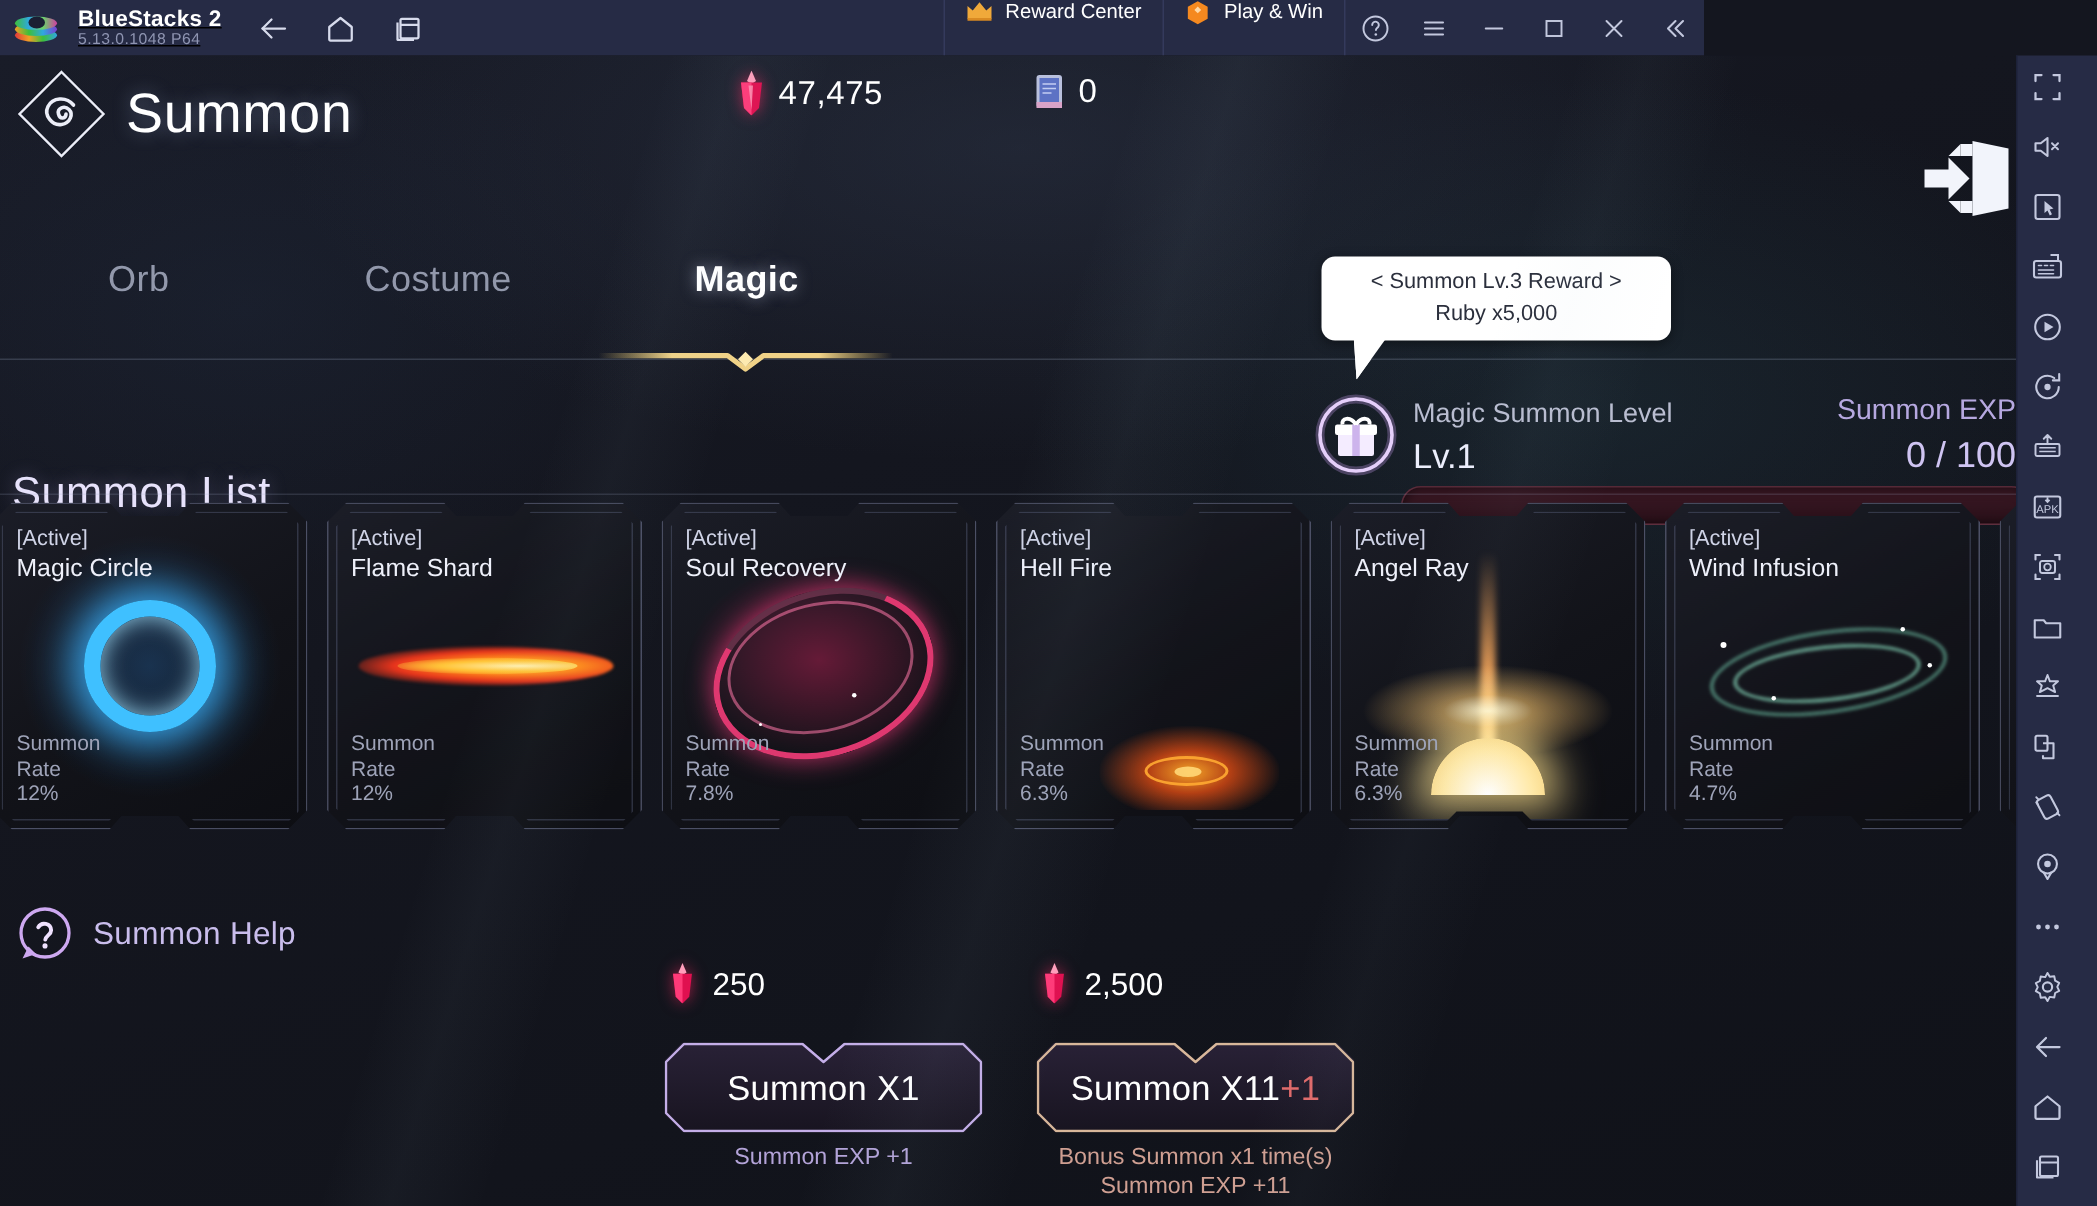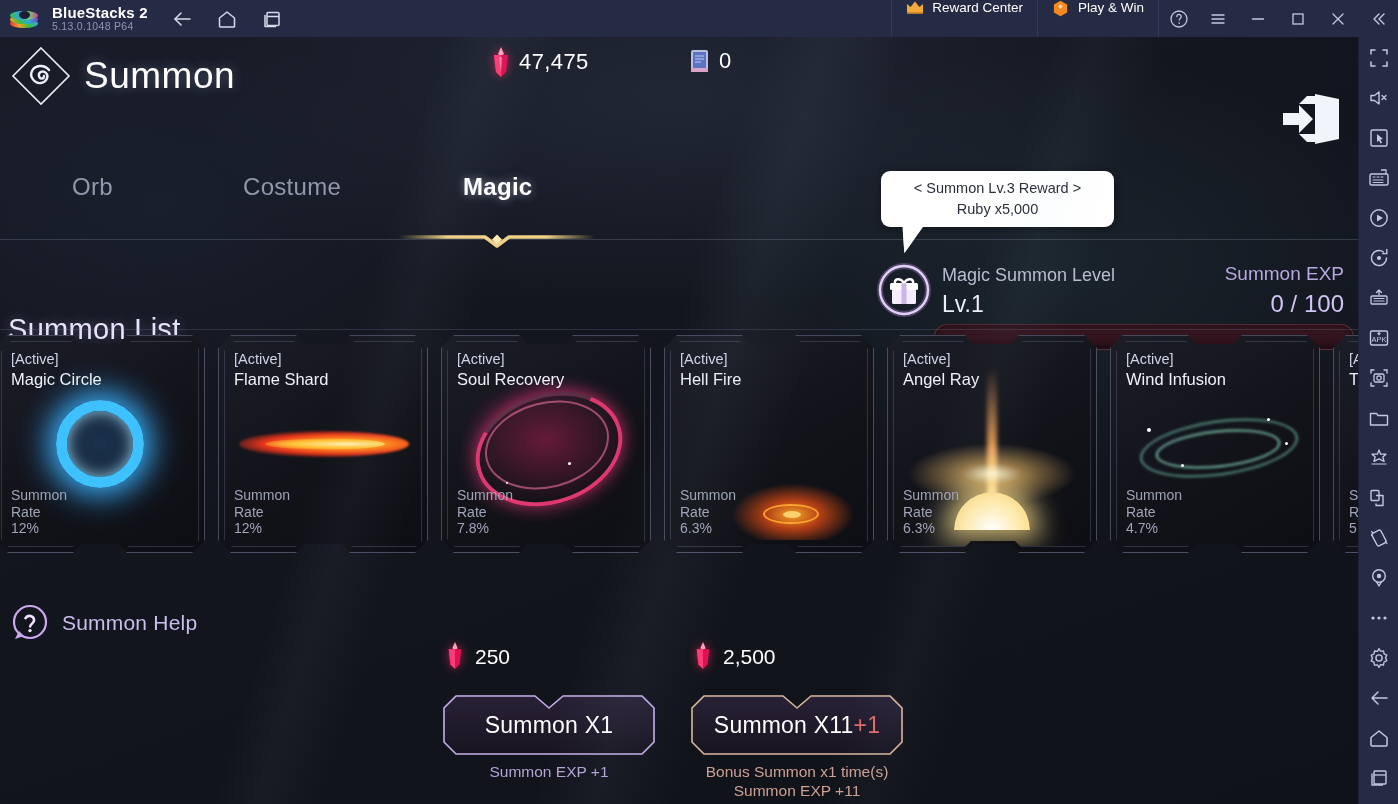--- a/index.html
+++ b/index.html
@@ -6,23 +6,23 @@
   html, body {
     width: 1398px; height: 804px;
     overflow: hidden;
     background: #14161f;
     font-family: "Liberation Sans", sans-serif;
   }
   #root { position: relative; width: 1398px; height: 804px; }
 
   
   .titlebar {
-    position: absolute; left: 0; top: 0; width: 1398px; height: 37px;
+    position: absolute; left: 0; top: 0; width: 1136px; height: 37px;
     background: #262b45;
-    display: flex; align-items: center;
+    display: flex; align-items: center; text-decoration: underline;
   }
   .bs-logo { width: 30px; height: 22px; margin-left: 10px; position: relative; }
   .bs-logo .layer { position: absolute; left: 0; width: 28px; height: 9px; border-radius: 50%; }
   .bs-logo .l1 { top: 11px; background: linear-gradient(90deg,#e23b3b,#f0a024,#3cbf3c,#2fa8e0); }
   .bs-logo .l2 { top: 7px; background: linear-gradient(90deg,#f0a024,#3cbf3c,#2fa8e0,#7a3fd0); }
   .bs-logo .l3 { top: 3px; background: linear-gradient(90deg,#3cbf3c,#2fa8e0,#6ad46a,#cf3fa0); }
   .bs-logo .core { position: absolute; left: 9px; top: 3px; width: 11px; height: 8px; border-radius: 50%; background: #1b1f33; }
 
   .bs-titletext { margin-left: 12px; line-height: 1.05; }
   .bs-name { color: #ffffff; font-size: 15px; font-weight: bold; letter-spacing: .2px; }
@@ -37,21 +37,21 @@
     height: 37px; display: flex; align-items: flex-start; gap: 8px;
     padding: 0 14px; color: #fff; font-size: 13.5px;
     border-left: 1px solid #343a5c;
   }
   .crownbox { width: 18px; height: 15px; position: relative; }
   .winbtn { width: 40px; height: 37px; display: flex; align-items: center; justify-content: center; }
   .winbtn.sep { border-left: 1px solid #343a5c; }
 
   
   .sidebar {
-    position: absolute; right: 0; top: 37px; width: 40px; height: 767px;
+    position: absolute; right: 0; top: 37px; width: 54px; height: 767px;
     background: #262b45;
     border-left: 1px solid #1c2138;
   }
   .sb-item {
     position: absolute; left: 0; width: 40px; height: 38px;
     display: flex; align-items: center; justify-content: center;
   }
   .sb-item svg { display: block; }
 
   

